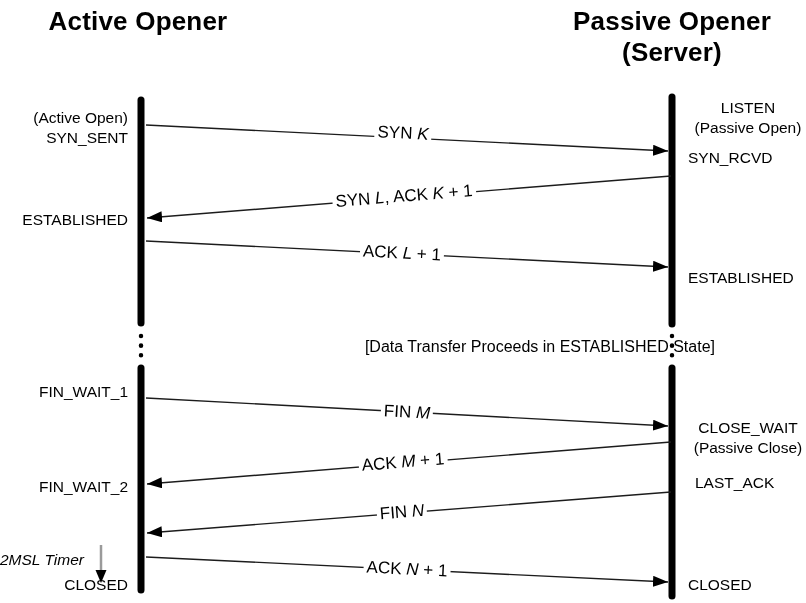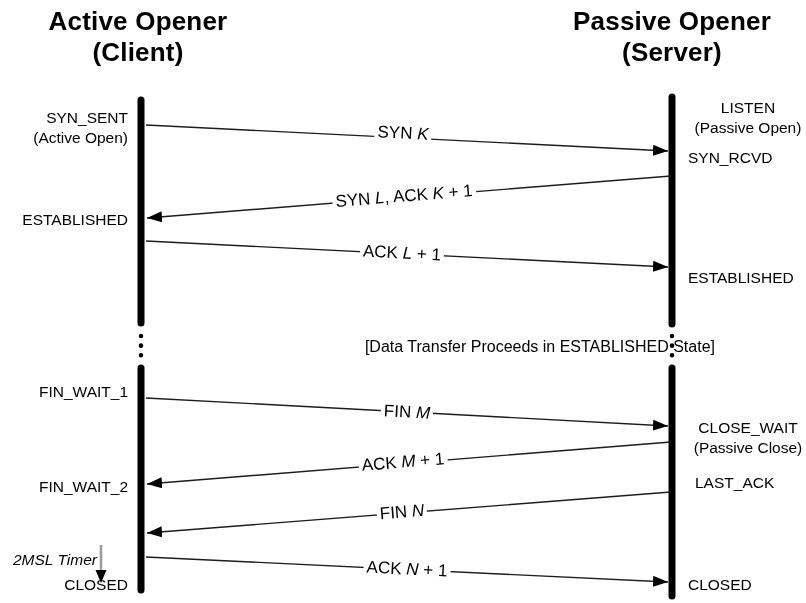--- a/index.html
+++ b/index.html
@@ -29,21 +29,21 @@
     position:absolute;left:0;width:128px;
     text-align:right;font-size:15.5px;line-height:20px;white-space:nowrap;
   }
   .rstate{
     position:absolute;left:688px;width:120px;
     text-align:left;font-size:15.5px;line-height:20px;white-space:nowrap;
   }
   .rstate.center{text-align:center;}
   .timer-note{
     position:absolute;left:0;width:97px;top:550px;
-    text-align:right;font-size:15.5px;line-height:20px;
+    text-align:left;font-size:15.5px;line-height:20px;
     font-style:italic;white-space:nowrap;
   }
   .transfer-note{
     position:absolute;left:115px;width:600px;top:337px;
     text-align:right;font-size:16px;line-height:19px;
   }
   .msg{
     position:absolute;
     font-size:17px;line-height:19px;
     background:var(--bg);
@@ -52,21 +52,20 @@
   }
   .msg .it{font-style:italic;}
 </style>
 </head>
 <body>
 
 <div class="stage">
 
   <div class="title left">
     <div>Active Opener</div>
-    <div>(Client)</div>
   </div>
   <div class="title right">
     <div>Passive Opener</div>
     <div>(Server)</div>
   </div>
 
   <svg width="806" height="603" viewBox="0 0 806 603">
     <defs>
       <marker id="ah" markerUnits="userSpaceOnUse" markerWidth="16" markerHeight="12" refX="15" refY="5.5" orient="auto">
         <path d="M0,0 L15,5.5 L0,11 Z" fill="#000"></path>
@@ -87,22 +86,22 @@
     <line x1="146" y1="398" x2="668" y2="426" stroke="var(--arrow)" stroke-width="1.4" marker-end="url(#ah)"></line>
     <line x1="671" y1="442" x2="147" y2="484" stroke="var(--arrow)" stroke-width="1.4" marker-end="url(#ah)"></line>
     <line x1="671" y1="492" x2="147" y2="533" stroke="var(--arrow)" stroke-width="1.4" marker-end="url(#ah)"></line>
     <line x1="146" y1="557" x2="668" y2="582" stroke="var(--arrow)" stroke-width="1.4" marker-end="url(#ah)"></line>
 
     <line x1="101" y1="545" x2="101" y2="571" stroke="var(--timer)" stroke-width="2.5"></line>
     <polygon points="95.5,570 106.5,570 101,583" fill="#000"></polygon>
   </svg>
 
   <div class="lstate" style="top:108px">
+    <div>(Active Open)</div>
     <div>SYN_SENT</div>
-    <div>(Active Open)</div>
   </div>
   <div class="lstate" style="top:210px">
     <div>ESTABLISHED</div>
   </div>
   <div class="lstate" style="top:382px">
     <div>FIN_WAIT_1</div>
   </div>
   <div class="lstate" style="top:477px">
     <div>FIN_WAIT_2</div>
   </div>

